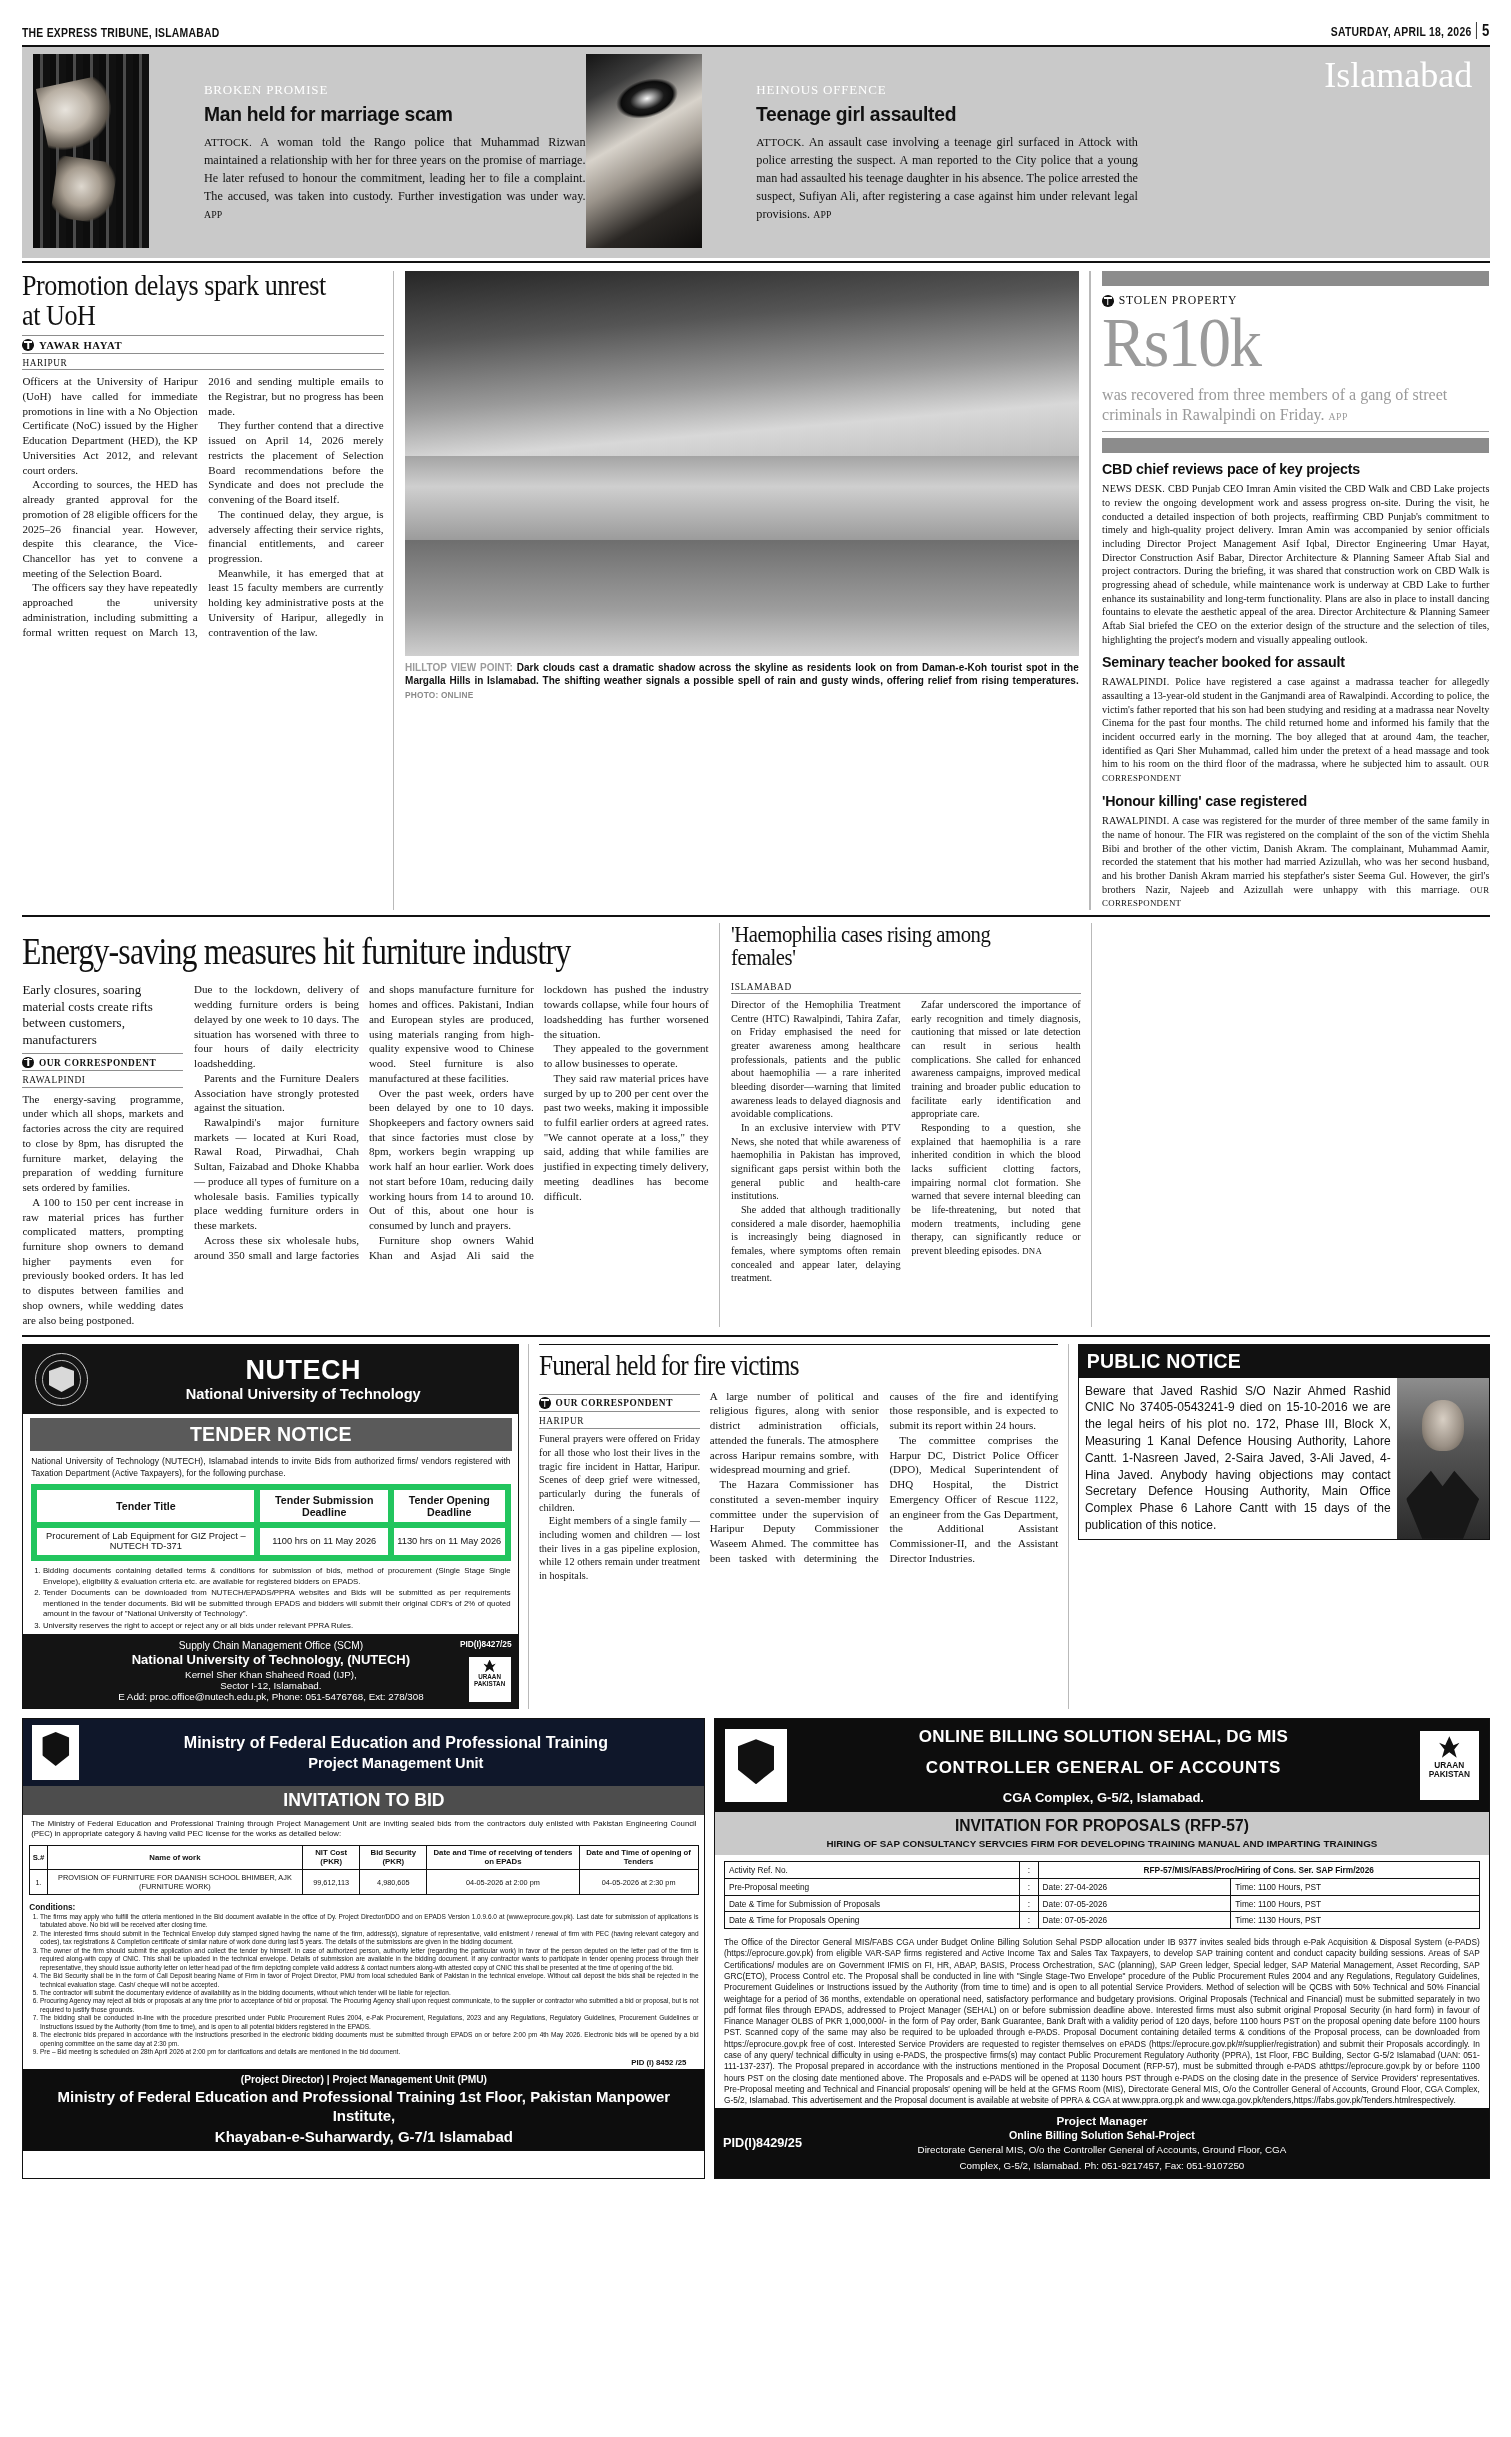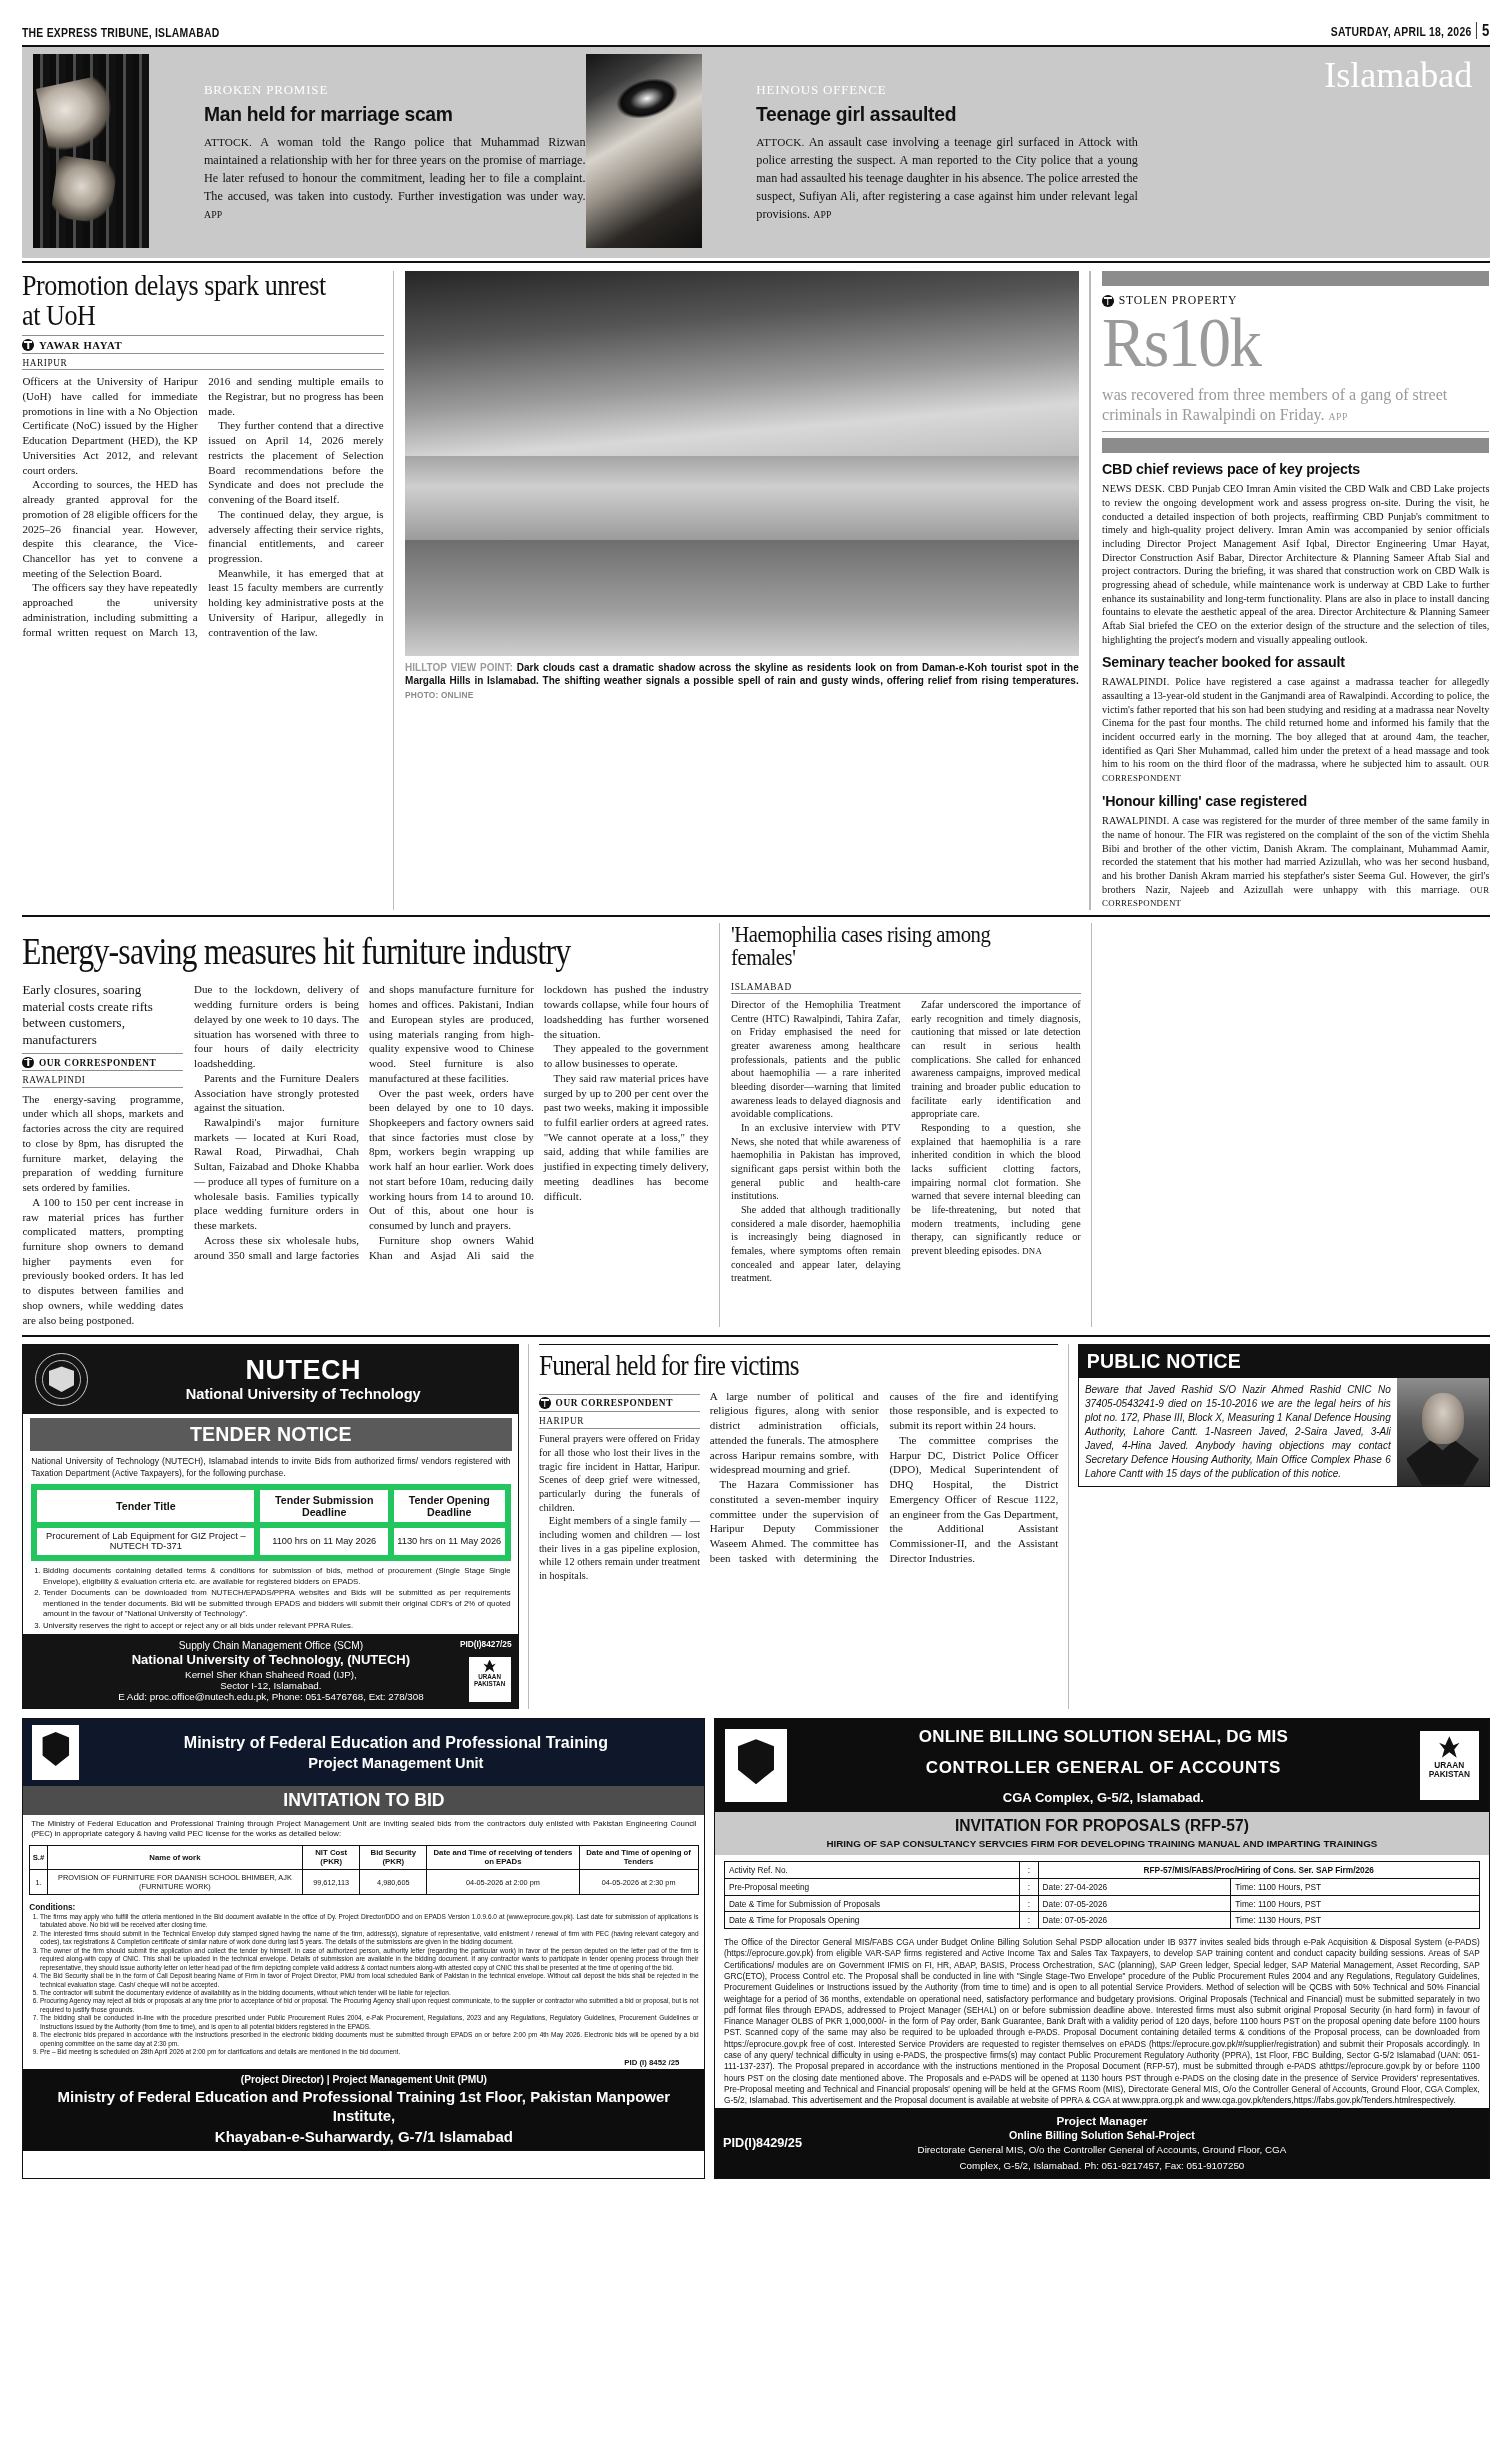--- a/index.html
+++ b/index.html
@@ -113,21 +113,21 @@
   .pid{position:absolute;right:6.8px;top:4.9px;font-size:8.3px;font-family:"Liberation Sans",sans-serif;font-weight:700;}
   .uraan{position:absolute;right:7.8px;bottom:5.9px;width:42px;height:45px;background:#fff;color:#111;
          font-family:"Liberation Sans",sans-serif;font-size:6.3px;font-weight:700;text-align:center;padding-top:17.6px;box-sizing:border-box;line-height:1.05;}
   .uraan::before{content:"";position:absolute;left:50%;top:2.9px;width:12.7px;height:12.7px;transform:translateX(-50%);
         background:#111;clip-path:polygon(50% 0,70% 42%,100% 30%,74% 62%,86% 100%,50% 74%,14% 100%,26% 62%,0 30%,30% 42%);}
 
   
   .pn-head{background:#111;color:#fff;font-family:"Liberation Sans",sans-serif;font-weight:700;font-size:19.5px;
            padding:4.9px 7.8px;letter-spacing:0.2px;}
   .pn-flex{display:flex;gap:0;}
-  .pn-text{flex:1;font-family:"Liberation Sans",sans-serif;font-size:10px;line-height:1.4;padding:4.9px 5.9px;text-align:justify;font-style:italic;}
+  .pn-text{flex:1;font-family:"Liberation Sans",sans-serif;font-size:12px;line-height:1.4;padding:4.9px 5.9px;text-align:justify;}
   .pn-photo{width:92px;flex:none;background:linear-gradient(180deg,#8e8e8e 0%,#575757 40%,#2b2b2b 100%);position:relative;}
   .pn-photo::after{content:"";position:absolute;left:50%;top:14%;width:42px;height:51px;transform:translateX(-50%);
         border-radius:46% 46% 42% 42%;background:radial-gradient(ellipse at 50% 38%,#d8cfc4 0%,#9b9186 60%,#5e574e 100%);}
   .pn-photo::before{content:"";position:absolute;left:50%;bottom:0;width:73px;height:44%;transform:translateX(-50%);
         background:#171717;clip-path:polygon(22% 100%,0 44%,34% 4%,50% 26%,66% 4%,100% 44%,78% 100%);}
 
   
   .cga-top{background:#0d0d0d;color:#fff;display:flex;align-items:center;padding:7.8px 9.8px;gap:8.8px;}
   .crest{width:62px;height:73px;flex:none;background:#fff;position:relative;}
   .crest::after{content:"";position:absolute;left:50%;top:9.8px;width:36px;height:45px;transform:translateX(-50%);
@@ -163,21 +163,21 @@
   .bid-bar{background:#4d4d4d;color:#fff;font-family:"Liberation Sans",sans-serif;font-weight:700;font-size:17.6px;
            text-align:center;padding:3.9px 0;}
   table.bidt{width:calc(100% - 11.7px);margin:4.9px 5.9px;border-collapse:collapse;font-family:"Liberation Sans",sans-serif;font-size:7.3px;}
   table.bidt th,table.bidt td{border:0.5px solid #111;padding:2.9px 2.4px;text-align:center;}
   table.bidt th{font-weight:700;font-size:7.8px;}
   .cond-h{font-family:"Liberation Sans",sans-serif;font-weight:700;font-size:8.3px;padding:2px 5.9px 0 5.9px;}
   ol.condl{font-family:"Liberation Sans",sans-serif;font-size:6.5px;line-height:1.3;margin:1px 0 2px 0;padding:0 5.9px 0 16.6px;text-align:justify;}
   .mo-foot{background:#0d0d0d;color:#fff;text-align:center;font-family:"Liberation Sans",sans-serif;padding:4.9px;position:relative;}
   .mo-foot .d1{font-size:10.2px;font-weight:700;}
   .mo-foot .d2{font-size:15px;font-weight:700;margin-top:1.5px;line-height:1.3;}
-  .mo-pid{position:absolute;right:25px;top:-12.7px;color:#111;font-size:7.8px;font-weight:700;font-family:"Liberation Sans",sans-serif;}
+  .mo-pid{position:absolute;right:18px;top:-12.7px;color:#111;font-size:7.8px;font-weight:700;font-family:"Liberation Sans",sans-serif;}
   .hr-thin{border-top:0.5px solid #9a9a9a;margin:5.9px 0;}
 </style>
 </head>
 <body>
 
 <div class="page">
 
   <div class="masthead">
     <div class="mh-left">THE EXPRESS TRIBUNE, ISLAMABAD</div>
     <div class="mh-right">

